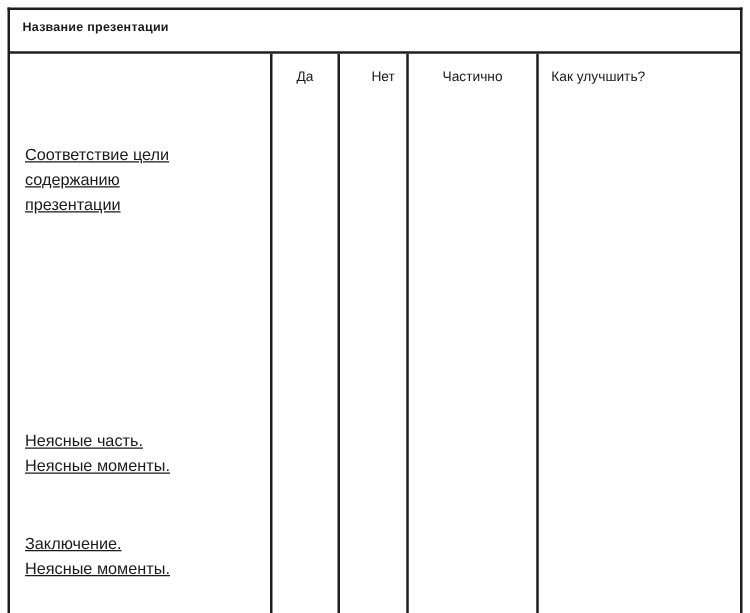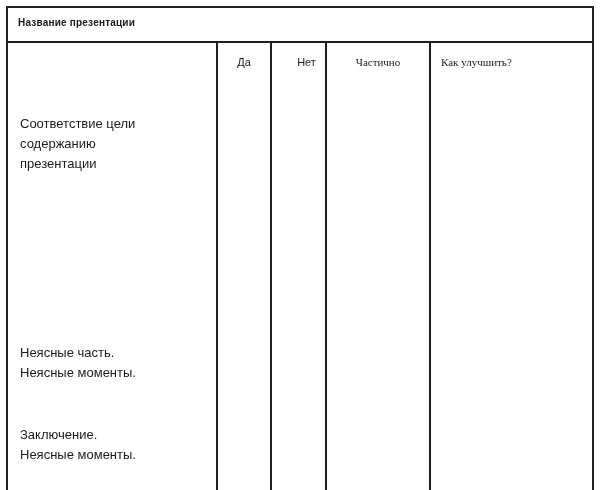--- a/index.html
+++ b/index.html
@@ -76,42 +76,43 @@
   }
 
   
   .row-label {
     position: absolute;
     left: 12px;
     width: 196px;
     font-size: 13px;
     line-height: 20px;
     white-space: pre-line;
+    text-decoration: underline;
   }
 </style>
 </head>
 <body>
 
 <div id="sheet">
 
   <div id="title-row">
     <div id="title-text">Название презентации</div>
   </div>
 
   <div id="grid">
 
     <div class="vrule" style="left:208px;"></div>
     <div class="vrule" style="left:262px;"></div>
     <div class="vrule" style="left:317px;"></div>
     <div class="vrule" style="left:421px;"></div>
 
     <div class="col-head" style="left:210px; width:52px;">Да</div>
     <div class="col-head" style="left:264px; width:69px;">Нет</div>
-    <div class="col-head" style="left:319px; width:102px;font-family:Liberation Serif, serif;">Частично</div>
-    <div class="col-head" style="left:433px; width:auto; text-align:center;font-family:Liberation Serif, serif;">Как улучшить?</div>
+    <div class="col-head" style="left:319px; width:102px;">Частично</div>
+    <div class="col-head" style="left:433px; width:auto; text-align:center;">Как улучшить?</div>
 
     <div class="row-label" style="top:71px;">Соответствие цели
 содержанию
 презентации</div>
     <div class="row-label" style="top:300px;">Неясные часть.
 Неясные моменты.</div>
     <div class="row-label" style="top:382px;">Заключение.
 Неясные моменты.</div>
 
     <div style="position:absolute; left:210px;  top:40px; width:52px;  height:128px;"></div>

